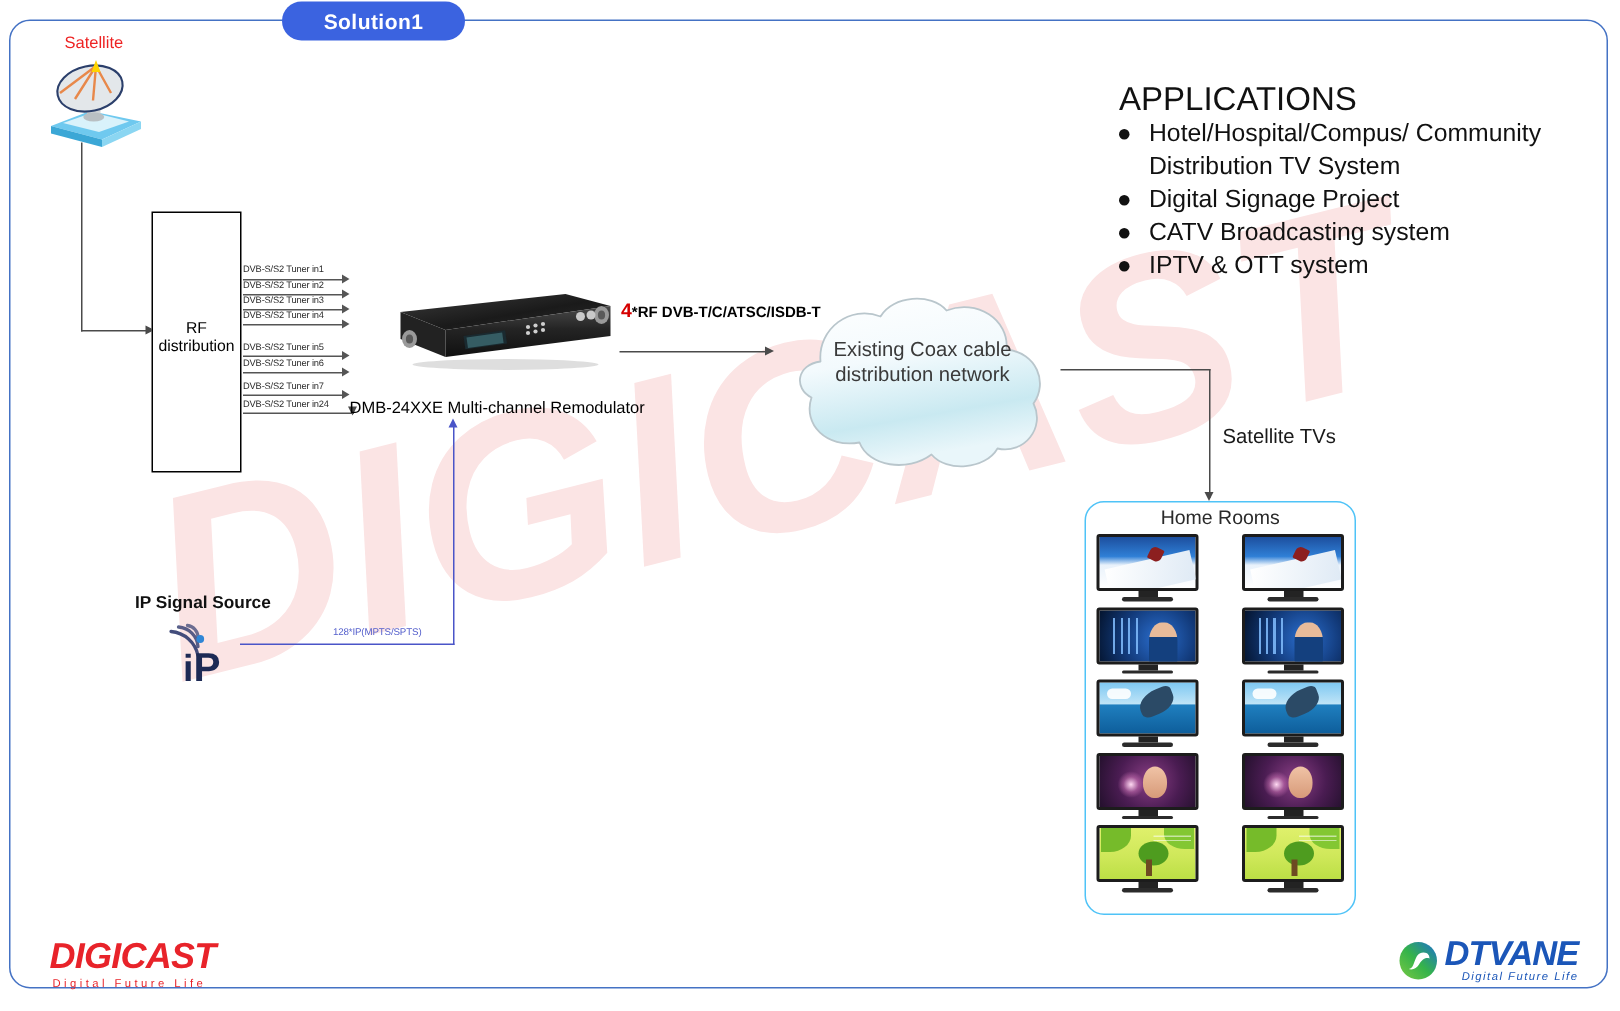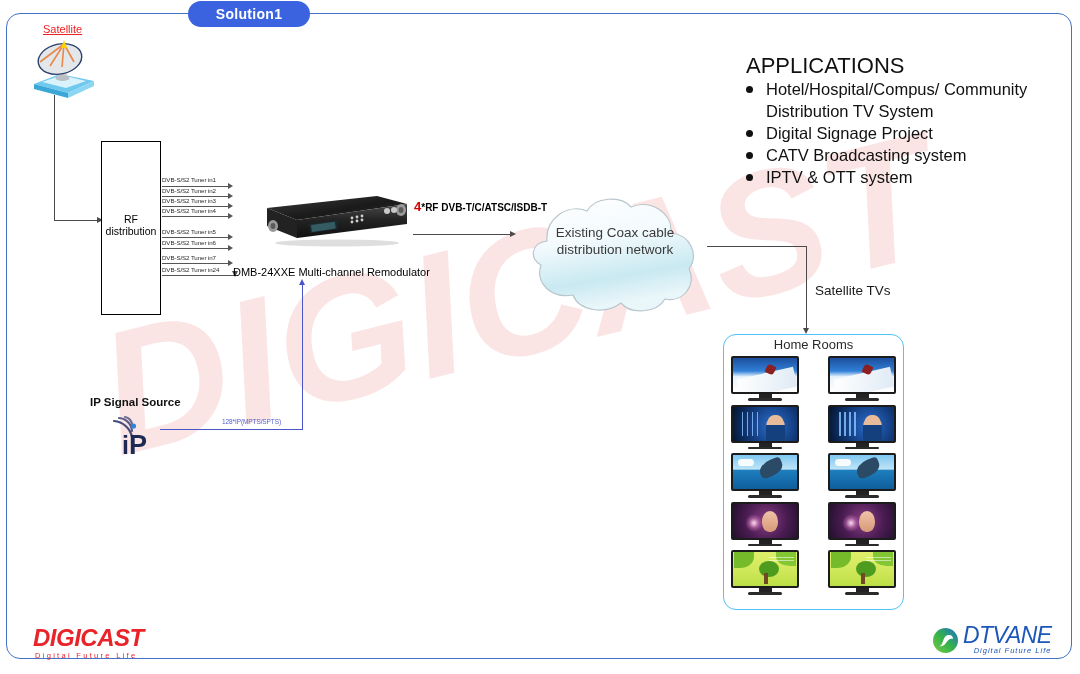--- a/index.html
+++ b/index.html
@@ -71,21 +71,20 @@
     z-index: 20;
   }
   
   .sat-label {
     position: absolute;
     left: 43px;
     top: 23px;
     font-size: 11px;
     color: #ee2222;
     font-weight: normal;
-    text-decoration: underline;
   }
   .sat-wrap { position: absolute; left: 28px; top: 36px; width: 72px; height: 62px; }
   
   .rf-box {
     position: absolute;
     left: 101px;
     top: 141px;
     width: 60px;
     height: 174px;
     border: 1.3px solid #000;
@@ -422,21 +421,21 @@
   .logo-dtvane {
     position: absolute;
     left: 932px;
     top: 624px;
     display: flex;
     align-items: center;
   }
   .logo-dtvane .mark { width: 27px; height: 27px; margin-right: 4px; }
   .logo-dtvane .name {
     font-size: 23px;
-    font-weight: normal;
+    font-weight: bold;
     font-style: italic;
     color: #1b56b8;
     letter-spacing: -0.6px;
     line-height: 22px;
   }
   .logo-dtvane .tag {
     font-size: 7.5px;
     font-style: italic;
     color: #1b56b8;
     letter-spacing: 1px;

